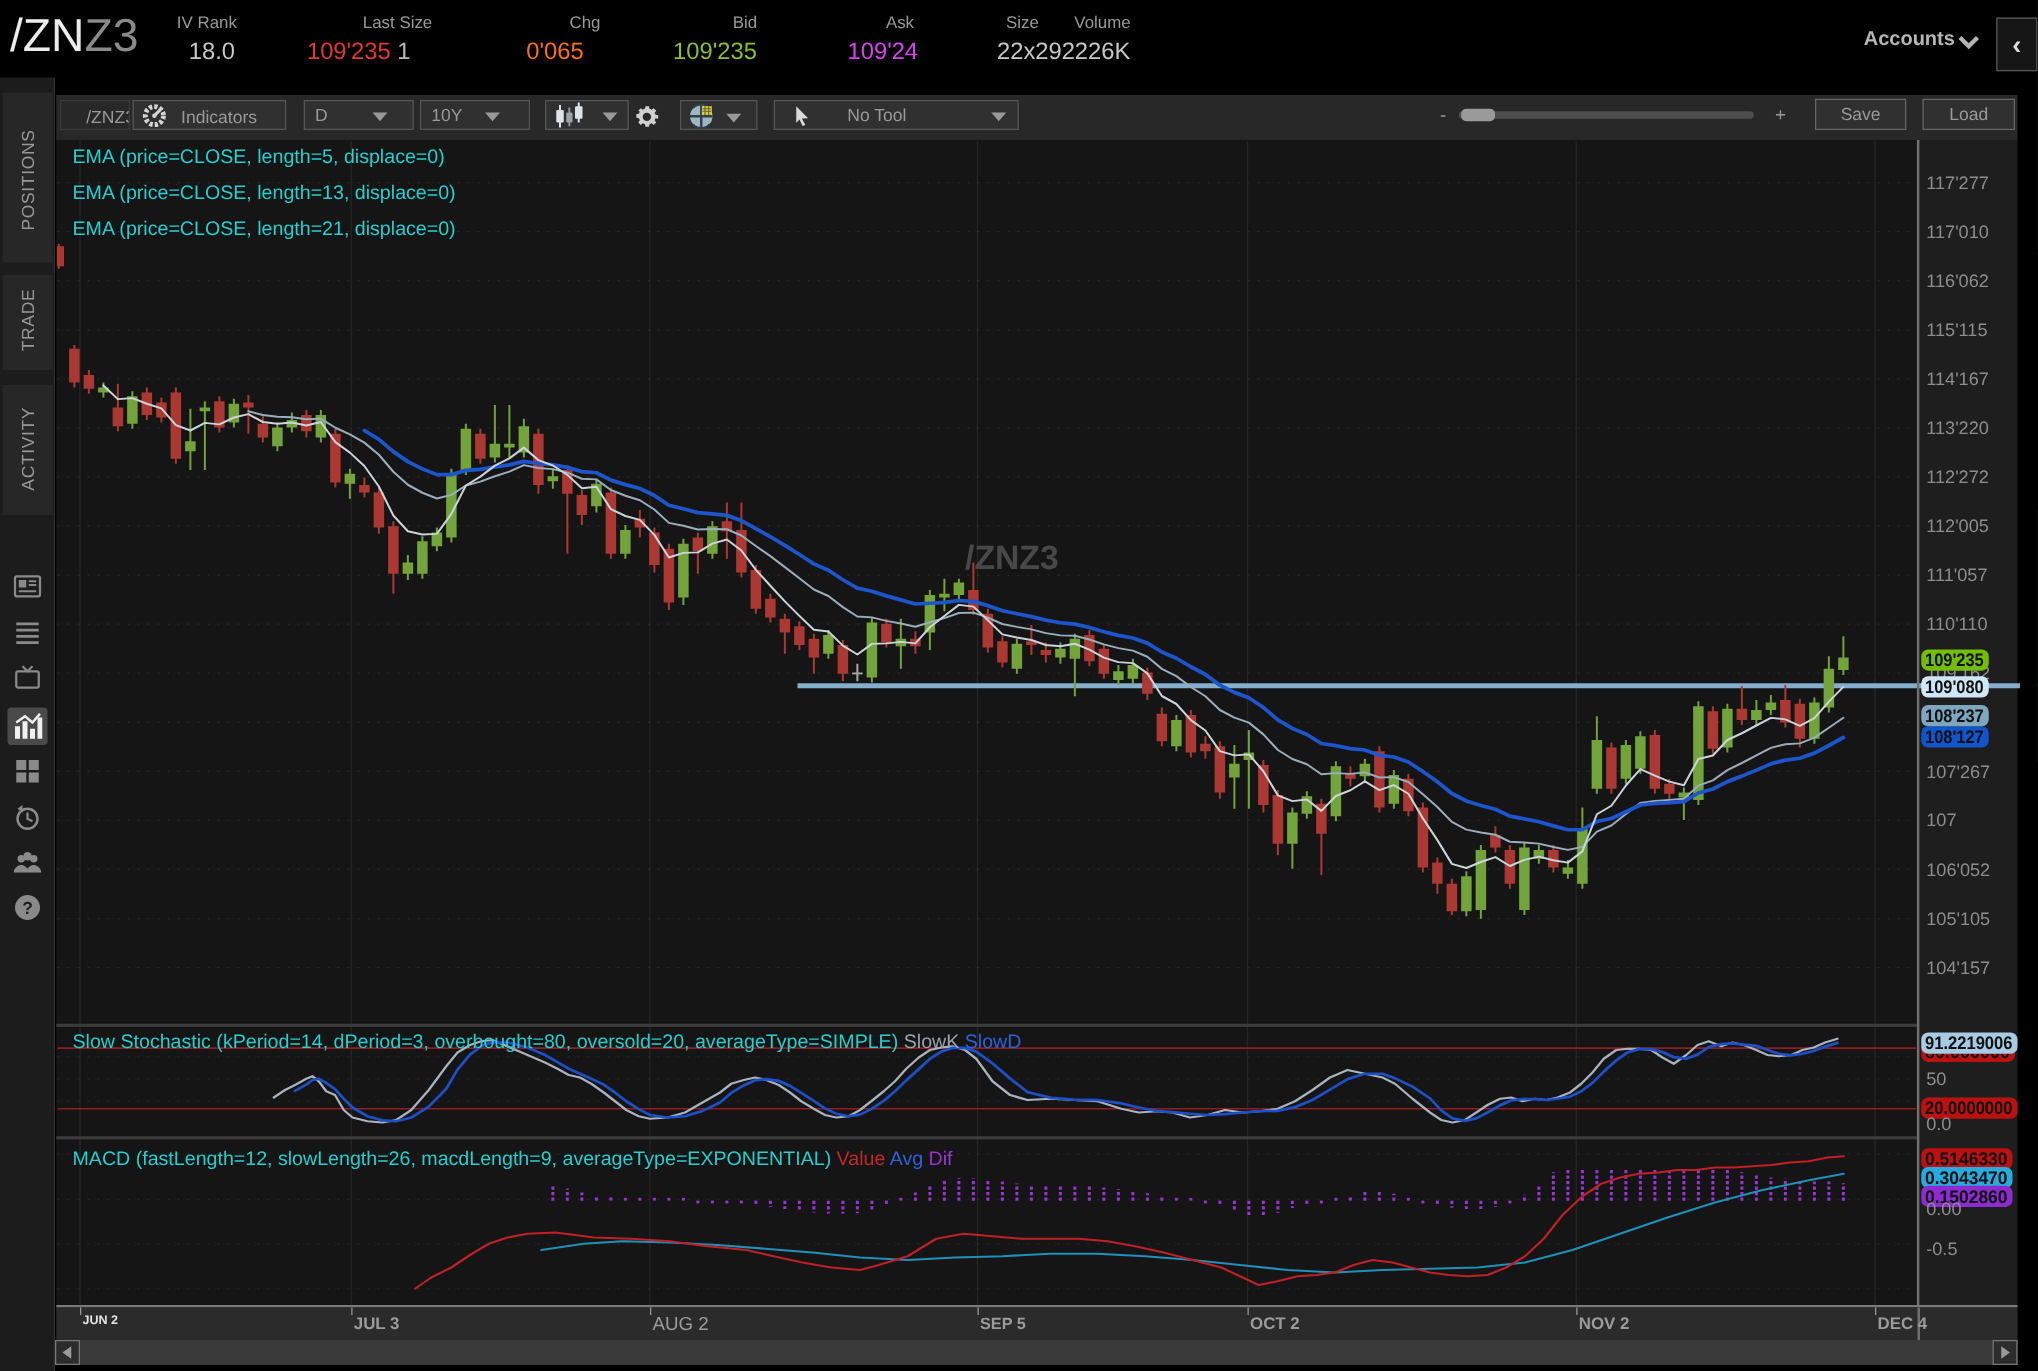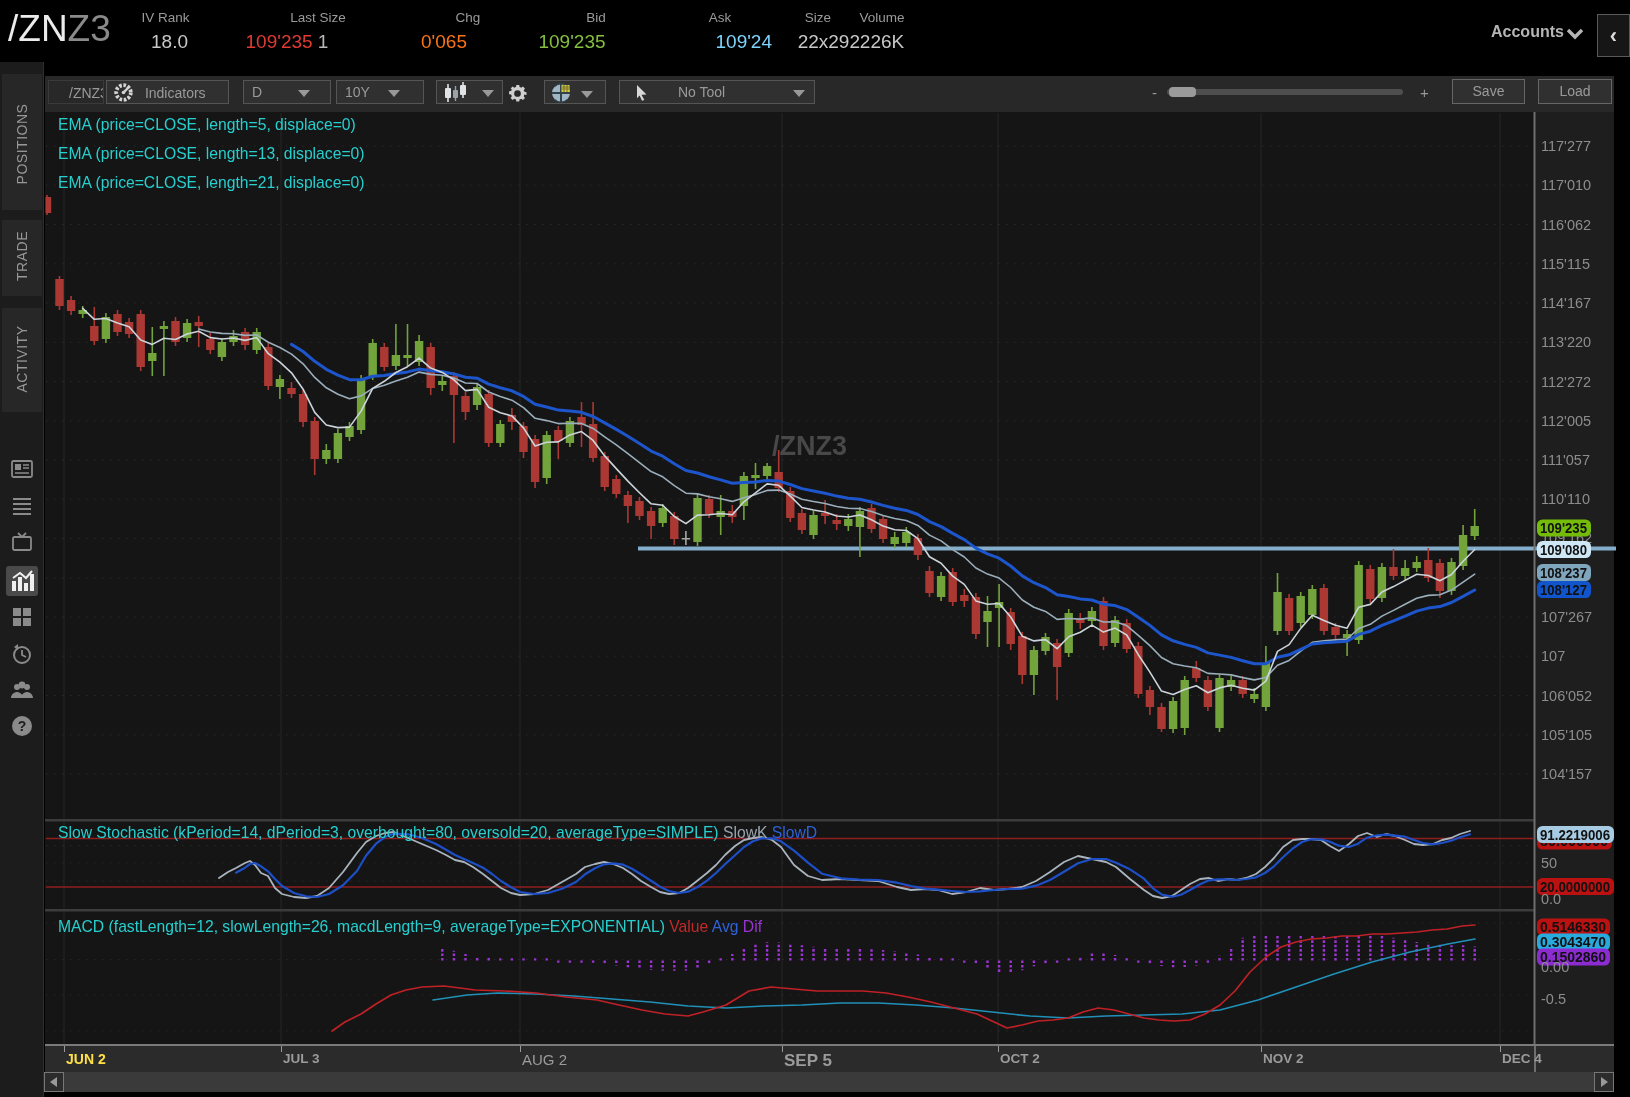--- a/index.html
+++ b/index.html
@@ -13,21 +13,21 @@
 <div style="position:absolute;left:8px;top:8px;font-size:37px;color:#ececec">/ZN<span style="color:#8a8a8a">Z3</span></div>
 <div class="hd-lab" style="left:113px;width:105px;text-align:center">IV Rank</div>
 <div class="hd-val" style="left:117px;width:105px;text-align:center">18.0</div>
 <div class="hd-lab" style="left:260px;width:116px;text-align:center">Last Size</div>
 <div class="hd-val" style="left:212px;width:150px;text-align:center"><span style="color:#e03a34">109'235</span> <span style="color:#b9b9b9">1</span></div>
 <div class="hd-lab" style="left:412px;width:112px;text-align:center">Chg</div>
 <div class="hd-val" style="left:388px;width:112px;text-align:center;color:#f97316">0'065</div>
 <div class="hd-lab" style="left:540px;width:112px;text-align:center">Bid</div>
 <div class="hd-val" style="left:516px;width:112px;text-align:center;color:#85bf3f">109'235</div>
 <div class="hd-lab" style="left:664px;width:112px;text-align:center">Ask</div>
-<div class="hd-val" style="left:660px;width:112px;text-align:right;color:#7dd3fc">109'24</div>
+<div class="hd-val" style="left:678px;width:112px;text-align:left;color:#d946ef">109'24</div>
 <div class="hd-lab" style="left:762px;width:112px;text-align:center">Size</div>
 <div class="hd-val" style="left:748px;width:112px;text-align:right">22x292</div>
 <div class="hd-lab" style="left:826px;width:112px;text-align:center">Volume</div>
 <div class="hd-val" style="left:826px;width:112px;text-align:center">226K</div>
 <div style="position:absolute;left:1491px;top:23px;font-size:16px;font-weight:bold;color:#b5b5b5">Accounts</div>
 <svg style="position:absolute;left:1566px;top:28px" width="18" height="12" viewBox="0 0 18 12">
     <path d="M2 2 L9 9 L16 2" fill="none" stroke="#b5b5b5" stroke-width="3.4"></path>
   </svg>
 <div style="position:absolute;left:1597px;top:14px;width:33px;height:43px;background:#161616;border:1px solid #5a5a5a;color:#dcdcdc;font-size:22px;font-weight:bold;text-align:center;line-height:41px">‹</div>
 
@@ -552,27 +552,27 @@
     <text x="1540" y="947.0" font-size="14.5" fill="#111" font-weight="bold" textLength="66" lengthAdjust="spacingAndGlyphs">0.3043470</text>
     <rect x="1537" y="948.5" width="73" height="17" rx="5.5" fill="#8c2bd0"></rect>
     <text x="1540" y="962.0" font-size="14.5" fill="#111" font-weight="bold" textLength="66" lengthAdjust="spacingAndGlyphs">0.1502860</text>
     <text x="1541" y="972" font-size="14.5" fill="#8d8d8d">0.00</text>
     <text x="1541" y="1004" font-size="14.5" fill="#8d8d8d">-0.5</text>
   </svg>
 <div style="position:absolute;left:45px;top:1044px;width:1569px;height:2px;background:#7a7a7a"></div>
 <div style="position:absolute;left:45px;top:1046px;width:1569px;height:26px;background:#2b2b2b"></div>
 <div style="position:absolute;left:1534px;top:1046px;width:2px;height:26px;background:#6f6f6f"></div>
 <div style="position:absolute;left:64px;top:1046px;width:1px;height:6px;background:#999"></div>
-<div style="position:absolute;left:66px;top:1051px;font-size:14px;font-weight:bold;color:#fde047">JUN 2</div>
+<div style="position:absolute;left:66px;top:1051px;font-size:10px;font-weight:bold;color:#e5e5e5">JUN 2</div>
 <div style="position:absolute;left:281px;top:1046px;width:1px;height:6px;background:#999"></div>
 <div style="position:absolute;left:283px;top:1051px;font-size:13.5px;font-weight:bold;color:#9b9b9b">JUL 3</div>
 <div style="position:absolute;left:520px;top:1046px;width:1px;height:6px;background:#999"></div>
 <div style="position:absolute;left:522px;top:1051px;font-size:15px;font-weight:normal;color:#9b9b9b">AUG 2</div>
 <div style="position:absolute;left:782px;top:1046px;width:1px;height:6px;background:#999"></div>
-<div style="position:absolute;left:784px;top:1051px;font-size:17px;font-weight:bold;color:#9b9b9b">SEP 5</div>
+<div style="position:absolute;left:784px;top:1051px;font-size:13px;font-weight:bold;color:#9b9b9b">SEP 5</div>
 <div style="position:absolute;left:998px;top:1046px;width:1px;height:6px;background:#999"></div>
 <div style="position:absolute;left:1000px;top:1051px;font-size:13.5px;font-weight:bold;color:#9b9b9b">OCT 2</div>
 <div style="position:absolute;left:1261px;top:1046px;width:1px;height:6px;background:#999"></div>
 <div style="position:absolute;left:1263px;top:1051px;font-size:13.5px;font-weight:bold;color:#9b9b9b">NOV 2</div>
 <div style="position:absolute;left:1500px;top:1046px;width:1px;height:6px;background:#999"></div>
 <div style="position:absolute;left:1502px;top:1051px;font-size:13.5px;font-weight:bold;color:#9b9b9b">DEC 4</div>
 <div style="position:absolute;left:44px;top:1072px;width:1570px;height:20px;background:#3a3a3a"></div>
 <div style="position:absolute;left:44px;top:1072px;width:20px;height:20px;background:#2c2c2c;border:1px solid #777"></div>
 <div style="position:absolute;left:50px;top:1077px;width:0;height:0;border-top:5px solid transparent;border-bottom:5px solid transparent;border-right:7px solid #999"></div>
 <div style="position:absolute;left:1594px;top:1072px;width:20px;height:20px;background:#2c2c2c;border:1px solid #777"></div>

